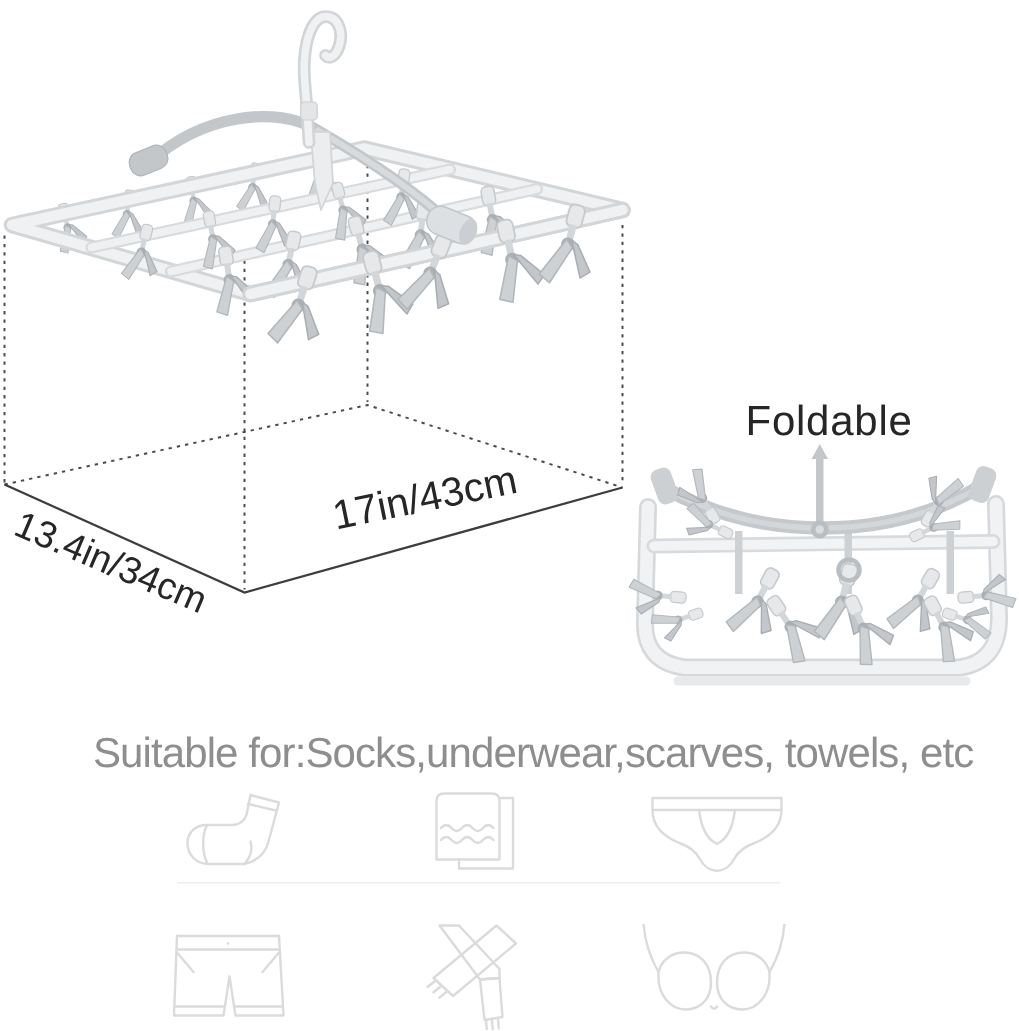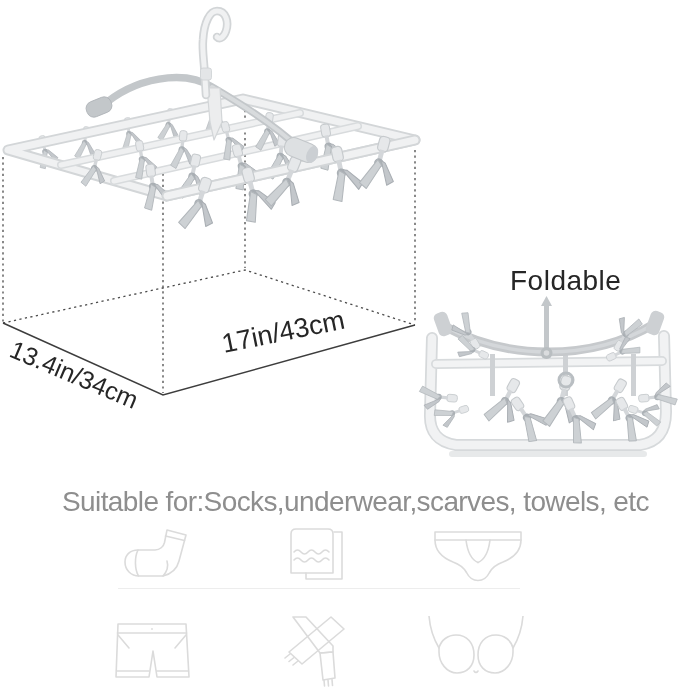--- a/index.html
+++ b/index.html
@@ -1,20 +1,20 @@
 <!DOCTYPE html>
 <html><head>
 <meta charset="utf-8">
 <style>
   html,body{margin:0;padding:0;background:#ffffff;}
   body{width:679px;height:687px;overflow:hidden;position:relative;
        font-family:"Liberation Sans", sans-serif;}
   .abs{position:absolute;}
   #foldable-label{
-    left:510px;top:265px;font-size:28px;color:#262626;letter-spacing:.5px;
+    left:497px;top:265px;font-size:28px;color:#262626;letter-spacing:.5px;
   }
   #suitable-heading{
     left:62px;top:486px;font-size:28px;color:#8e8e8e;letter-spacing:-0.6px;
     white-space:nowrap;font-weight:400;
   }
   #icons-divider{
     left:118px;top:588px;width:402px;height:1px;background:#ededed;
   }
   svg{display:block;}
   .dimtext{font-family:"Liberation Sans", sans-serif;fill:#262626;}

